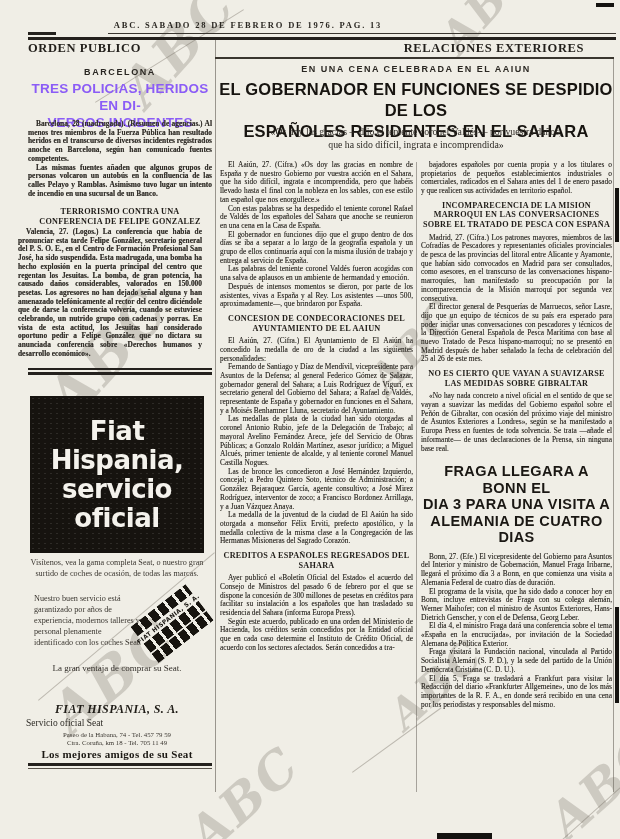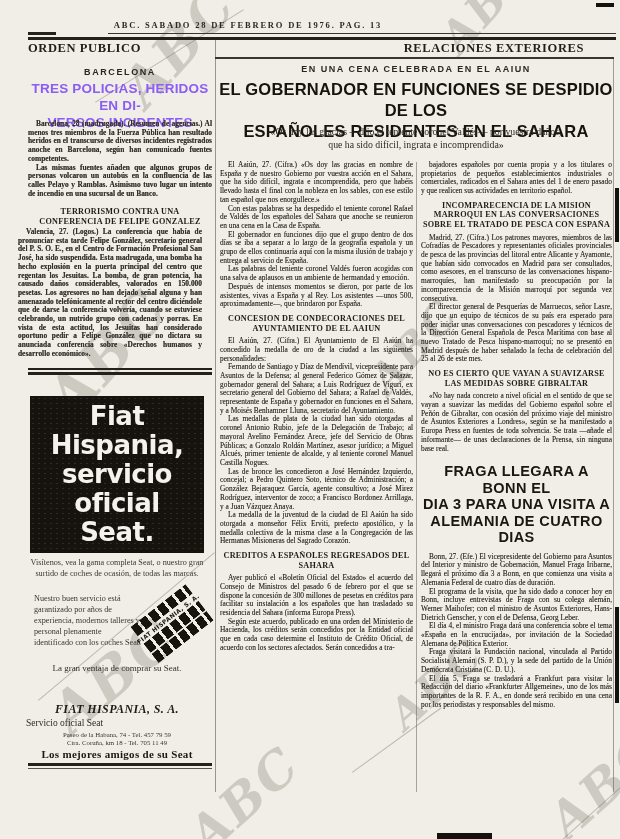--- a/index.html
+++ b/index.html
@@ -163,21 +163,20 @@
     <p>Valencia, 27. (Logos.) La conferencia que había de pronunciar esta tarde Felipe González, secretario general del P. S. O. E., en el Centro de Formación Profesional San José, ha sido suspendida. Esta madrugada, una bomba ha hecho explosión en la puerta principal del centro que regentan los Jesuitas. La bomba, de gran potencia, ha causado daños considerables, valorados en 150.000 pesetas. Los agresores no han dejado señal alguna y han amenazado telefónicamente al rector del centro diciéndole que de darse la conferencia volvería, cuando se estuviese celebrando, un nutrido grupo con cadenas y porras. En vista de esta actitud, los Jesuitas han considerado oportuno pedir a Felipe González que no dictara su anunciada conferencia sobre «Derechos humanos y desarrollo económico».</p>
   </div>
   <div class="hrule" style="left:28px; top:368px; width:184px; height:2px;"></div>
   <div class="hrule" style="left:28px; top:372px; width:184px; height:2.5px;"></div>
 
   <div class="ad-box">
     <div>Fiat</div>
     <div>Hispania,</div>
     <div>servicio</div>
     <div>oficial</div>
-    <div>Seat.</div>
   </div>
   <div class="ad-copy1">Visítenos, vea la gama completa Seat, o nuestro gran surtido de coches de ocasión, de todas las marcas.</div>
   <div class="ad-copy2">Nuestro buen servicio está garantizado por años de experiencia, modernos talleres y personal plenamente identificado con los coches Seat.</div>
   <div class="ad-stamp">
     <div class="stamp-bar"></div>
     <div class="stamp-text">FIAT HISPANIA, S. A.</div>
     <div class="stamp-bar"></div>
     <div class="stamp-bar"></div>
   </div>
   <div class="ad-tagline">La gran ventaja de comprar su Seat.</div>

